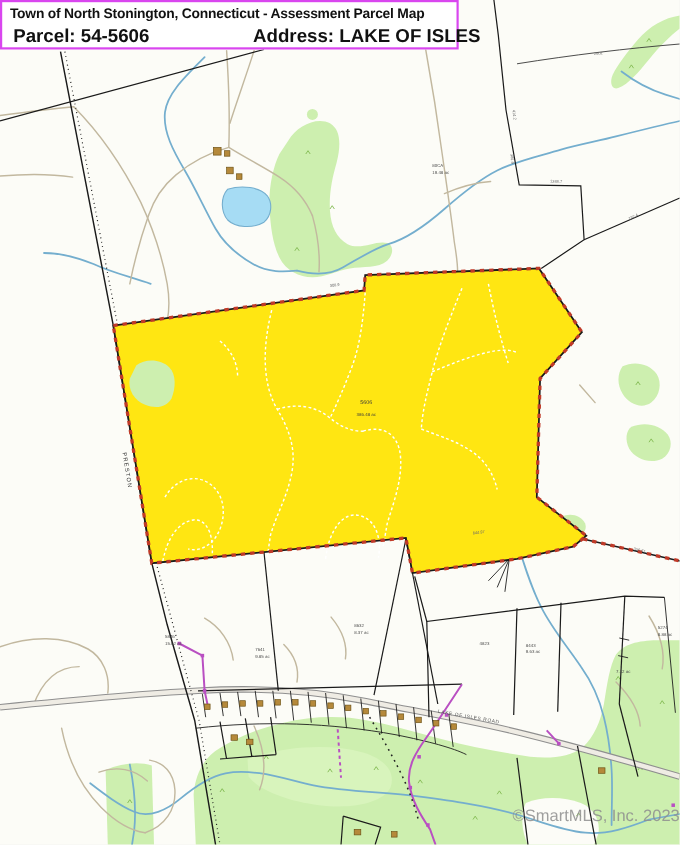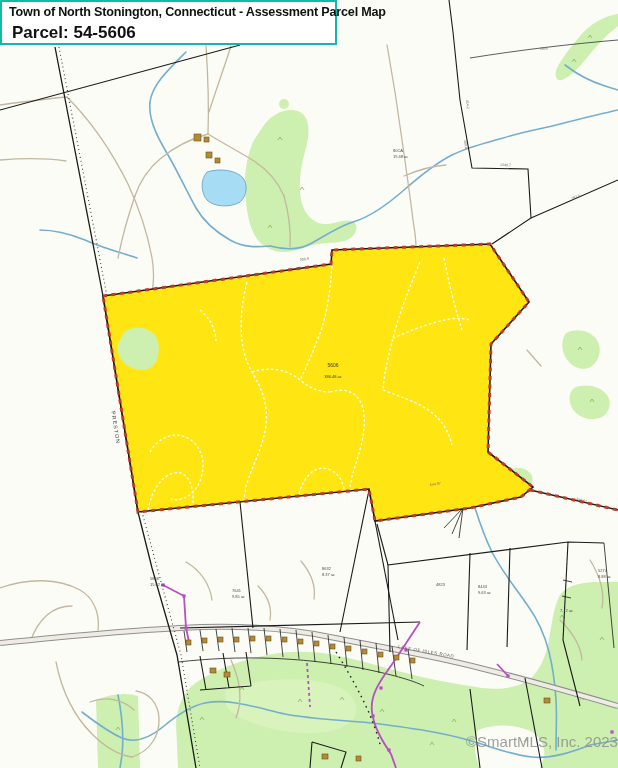--- a/index.html
+++ b/index.html
@@ -1,20 +1,20 @@
 <!DOCTYPE html>
 <html><head>
 <meta charset="utf-8">
 <style>
   html,body{margin:0;padding:0;background:#ffffff;}
   .stage{position:relative;width:618px;height:768px;overflow:hidden;
          font-family:"Liberation Sans",sans-serif;background:#FCFCF7;outline:1px solid #c9c9c9;}
   .map-svg{position:absolute;left:0;top:0;}
-  .hdr{position:absolute;left:0;top:0;width:337px;height:45px;background:#ffffff;
-       border:2px solid #14b8a6;box-sizing:border-box;z-index:5;}
+  .hdr{position:absolute;left:0;top:0;width:417px;height:45px;background:#ffffff;
+       border:2px solid #d946ef;box-sizing:border-box;z-index:5;}
   .hdr-title{font-size:12.6px;font-weight:bold;color:#111;padding:3px 0 0 7px;letter-spacing:-0.2px;white-space:nowrap;}
   .hdr-row2{position:relative;font-size:17px;font-weight:bold;color:#111;padding:4px 0 0 10px;}
   .hdr-addr{position:absolute;left:228px;top:4px;white-space:nowrap;}
   .wm{position:absolute;left:466px;top:733px;font-size:15px;color:#8f8f8f;opacity:.85;z-index:4;white-space:nowrap;}
   text{font-family:"Liberation Sans",sans-serif;}
   .tiny{font-size:4px;fill:#4a4a4a;}
   .dim{font-size:3.6px;fill:#6b6b6b;}
   .town-label{font-size:5.2px;fill:#333;letter-spacing:1.2px;}
   .road-label{font-size:4.4px;fill:#555;letter-spacing:.6px;}
   .parcel-id{font-size:5px;fill:#3c3c3c;}
@@ -216,18 +216,19 @@
         <text x="430" y="486" transform="rotate(-8 430 486)" class="dim">644.97</text>
         <text x="576" y="500" transform="rotate(14 576 500)" class="dim">356.61</text>
         <text x="300" y="261" transform="rotate(-8 300 261)" class="dim">308.9</text>
       </g>
   </svg>
 
   <div class="hdr">
     <div class="hdr-title">Town of North Stonington, Connecticut - Assessment Parcel Map</div>
     <div class="hdr-row2">
       <span>Parcel: 54-5606</span>
+      <span class="hdr-addr">Address: LAKE OF ISLES</span>
     </div>
   </div>
 
   <div class="wm">©SmartMLS, Inc. 2023</div>
 
 </div>
 
 </body></html>

